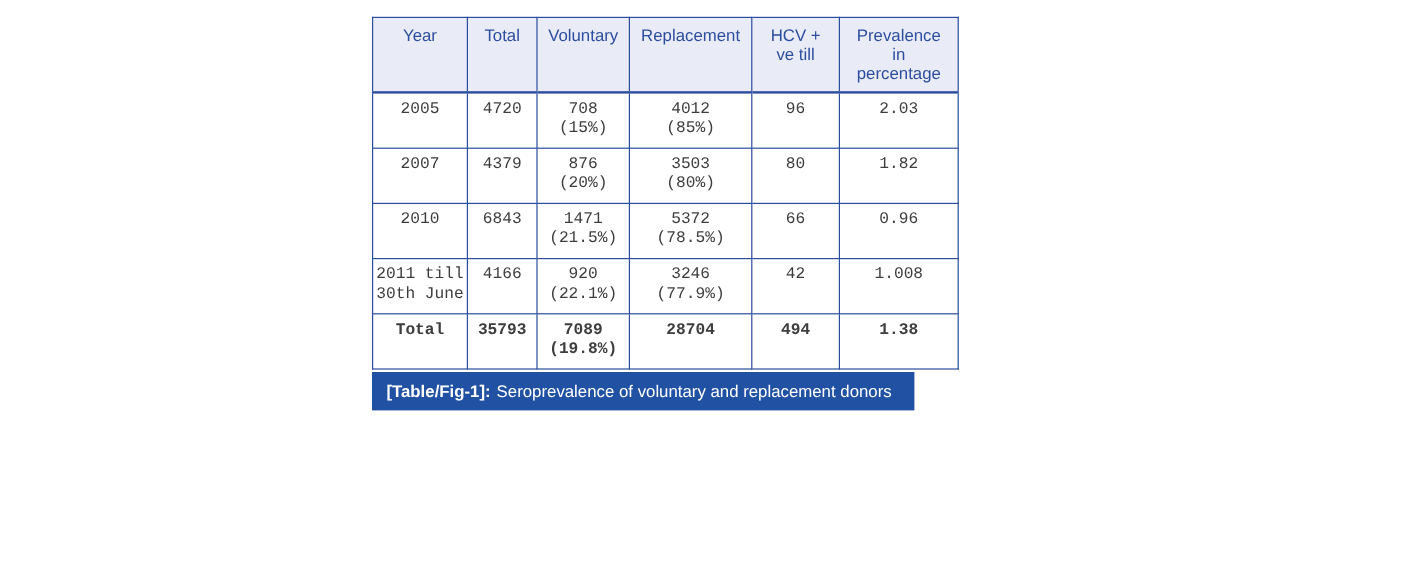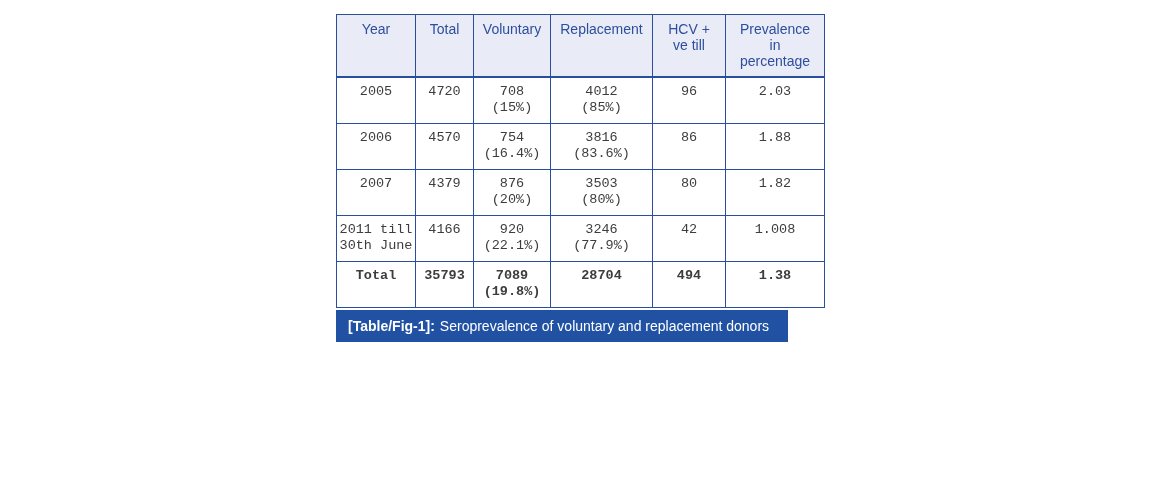--- a/index.html
+++ b/index.html
@@ -10,21 +10,21 @@
   }
   .canvas {
     position: relative;
     width: 1169px;
     height: 490px;
     background: #ffffff;
     overflow: hidden;
   }
   .figure {
     position: absolute;
-    left: 336px;
+    left: 310px;
     top: 14px;
     width: 488px;
   }
   table.data-table {
     border-collapse: collapse;
     table-layout: fixed;
     width: 488px;
   }
   .data-table th, .data-table td {
     border: 1px solid #2b4d9e;
@@ -100,38 +100,38 @@
           <td>2005</td>
           <td>4720</td>
           <td>708
 (15%)</td>
           <td>4012
 (85%)</td>
           <td>96</td>
           <td>2.03</td>
         </tr>
         <tr>
-          <td>2006</td>
-          <td>4570</td>
-          <td>754
-(16.4%)</td>
-          <td>3816
-(83.6%)</td>
-          <td>86</td>
-          <td>1.88</td>
-        </tr>
-        <tr>
           <td>2007</td>
           <td>4379</td>
           <td>876
 (20%)</td>
           <td>3503
 (80%)</td>
           <td>80</td>
           <td>1.82</td>
+        </tr>
+        <tr>
+          <td>2010</td>
+          <td>6843</td>
+          <td>1471
+(21.5%)</td>
+          <td>5372
+(78.5%)</td>
+          <td>66</td>
+          <td>0.96</td>
         </tr>
         <tr>
           <td>2011 till
 30th June</td>
           <td>4166</td>
           <td>920
 (22.1%)</td>
           <td>3246
 (77.9%)</td>
           <td>42</td>

